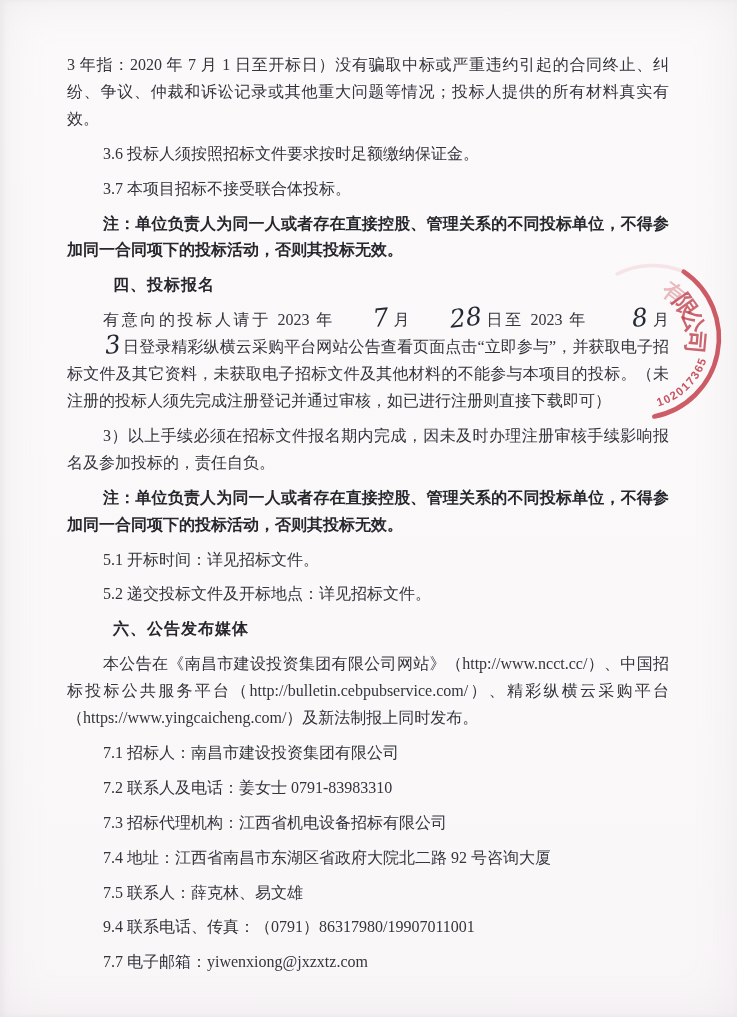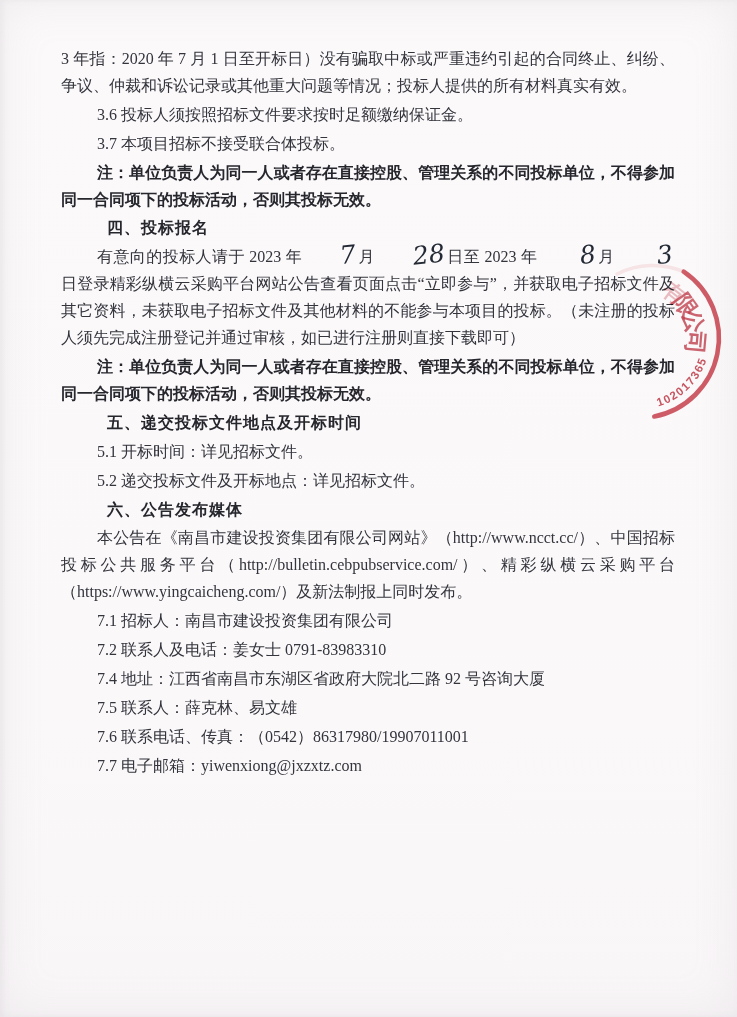--- a/index.html
+++ b/index.html
@@ -19,21 +19,21 @@
   .doc{
     position:absolute;
     left:59px; top:44px;
     width:618px;
     color:#33343c;
     font-size:16px;
     line-height:26.9px;
     text-align:justify;
     text-justify:inter-ideograph;
   }
-  .doc p{margin:2px;}
+  .doc p{margin:8px;}
   .doc p.indent{text-indent:36px;}
   .doc p.heading{
     font-family:"Liberation Sans", sans-serif;
     font-weight:700;
     color:#26262d;
     text-indent:46px;
     letter-spacing:1px;
   }
   .doc p.note{
     font-family:"Liberation Sans", sans-serif;
@@ -66,31 +66,32 @@
 
 <div class="paper">
 
   <div class="doc">
       <p class="body">3 年指：2020 年 7 月 1 日至开标日）没有骗取中标或严重违约引起的合同终止、纠纷、争议、仲裁和诉讼记录或其他重大问题等情况；投标人提供的所有材料真实有效。</p>
       <p class="body indent">3.6 投标人须按照招标文件要求按时足额缴纳保证金。</p>
       <p class="body indent">3.7 本项目招标不接受联合体投标。</p>
       <p class="note indent">注：单位负责人为同一人或者存在直接控股、管理关系的不同投标单位，不得参加同一合同项下的投标活动，否则其投标无效。</p>
       <p class="heading">四、投标报名</p>
       <p class="body indent"><span>有意向的投标人请于 2023 年</span><span class="hw">7</span><span>月</span><span class="hw">28</span><span>日至 2023 年 </span><span class="hw">8</span><span>月 </span><span class="hw">3</span><span>日登录精彩纵横云采购平台网站公告查看页面点击“立即参与”，并获取电子招标文件及其它资料，未获取电子招标文件及其他材料的不能参与本项目的投标。（未注册的投标人须先完成注册登记并通过审核，如已进行注册则直接下载即可）</span></p>
+      <p class="body indent">3）以上手续必须在招标文件报名期内完成，因未及时办理注册审核手续影响报名及参加投标的，责任自负。</p>
       <p class="note indent">注：单位负责人为同一人或者存在直接控股、管理关系的不同投标单位，不得参加同一合同项下的投标活动，否则其投标无效。</p>
-      <p class="heading">五、递交投标文件地点及开标时间</p>
       <p class="body indent">5.1 开标时间：详见招标文件。</p>
       <p class="body indent">5.2 递交投标文件及开标地点：详见招标文件。</p>
       <p class="heading">六、公告发布媒体</p>
       <p class="body indent">本公告在《南昌市建设投资集团有限公司网站》（http://www.ncct.cc/）、中国招标投标公共服务平台（http://bulletin.cebpubservice.com/）、精彩纵横云采购平台（https://www.yingcaicheng.com/）及新法制报上同时发布。</p>
       <p class="body indent">7.1 招标人：南昌市建设投资集团有限公司</p>
       <p class="body indent">7.2 联系人及电话：姜女士 0791-83983310</p>
+      <p class="body indent">7.3 招标代理机构：江西省机电设备招标有限公司</p>
       <p class="body indent">7.4 地址：江西省南昌市东湖区省政府大院北二路 92 号咨询大厦</p>
       <p class="body indent">7.5 联系人：薛克林、易文雄</p>
-      <p class="body indent">7.6 联系电话、传真：（0542）86317980/19907011001</p>
+      <p class="body indent">9.4 联系电话、传真：（0791）86317980/19907011001</p>
       <p class="body indent">7.7 电子邮箱：yiwenxiong@jxzxtz.com</p>
     </div>
 
   <svg class="seal" viewBox="0 0 182 186" xmlns="http://www.w3.org/2000/svg" aria-hidden="true">
     <defs>
       <path id="numArc" d="M 101.2 156.9 A 71 71 0 0 0 152.3 107.6" fill="none"></path>
     </defs>
 
     <path d="M 128.7 21.7 A 80 80 0 0 1 99.3 166.5" fill="none" stroke="#c83b48" stroke-width="4.6" stroke-linecap="round" opacity="0.82"></path>
 

